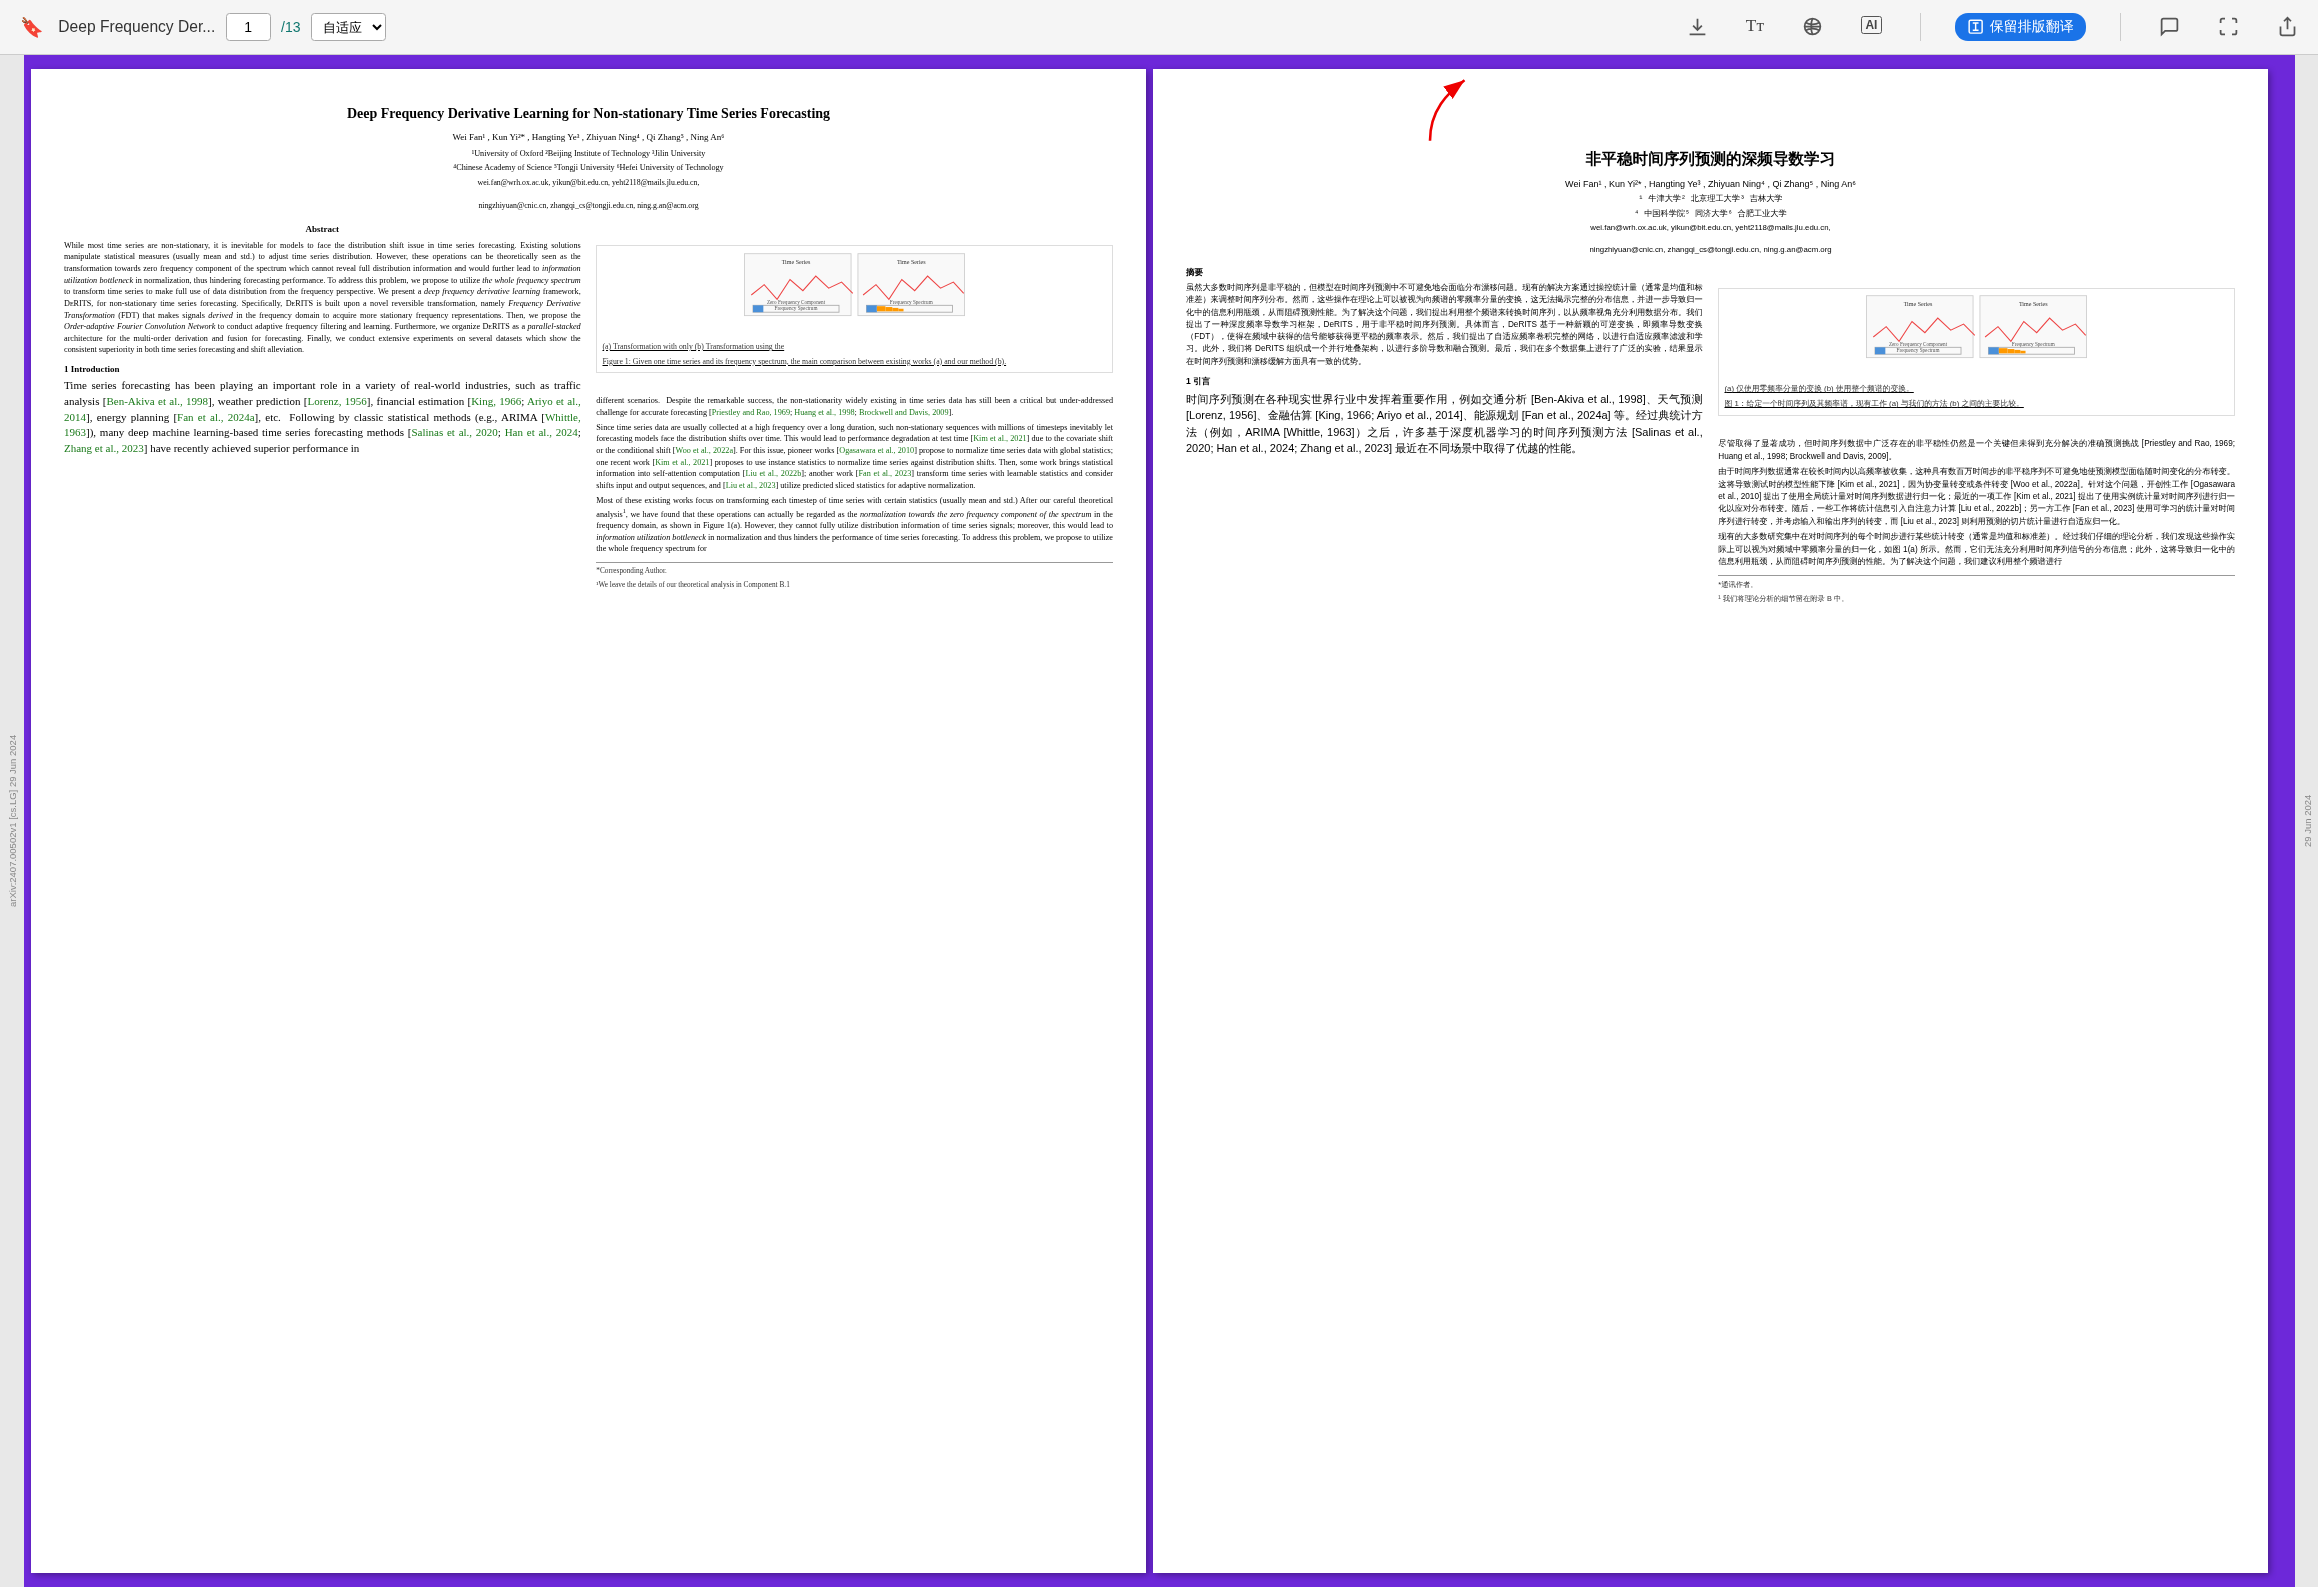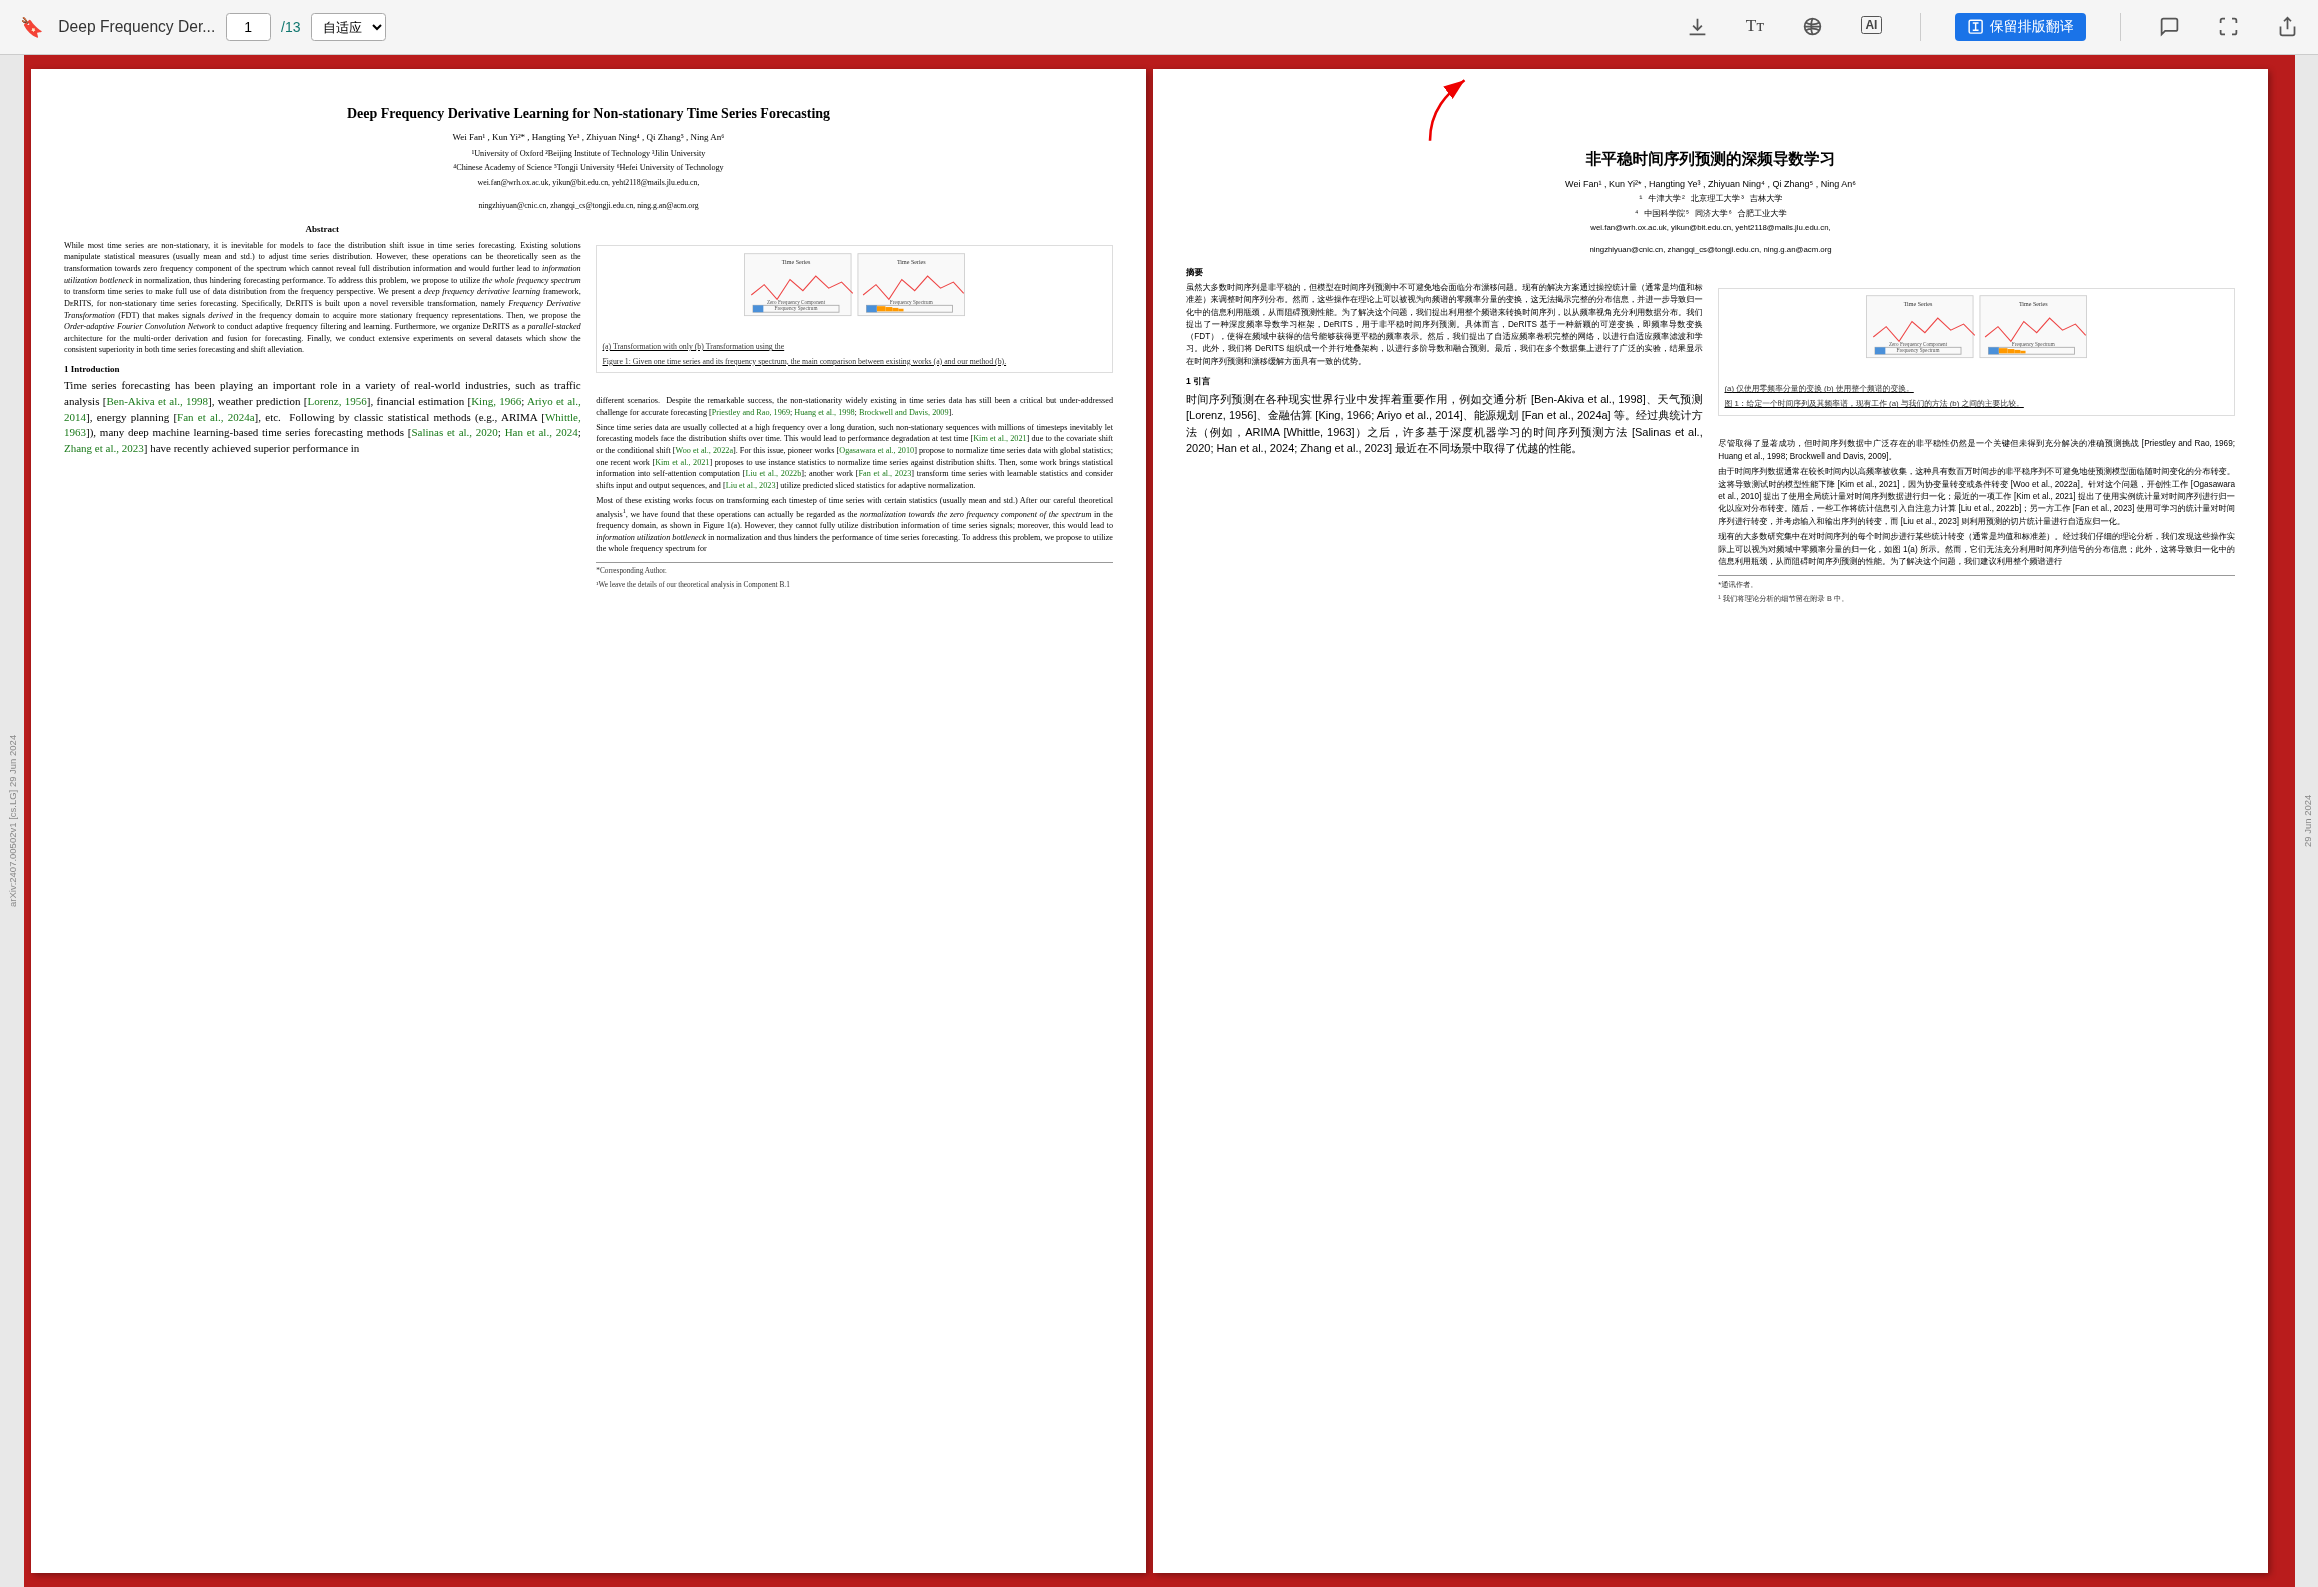--- a/index.html
+++ b/index.html
@@ -75,21 +75,21 @@
       display: flex;
       align-items: center;
       justify-content: center;
       padding: 3.5px;
       border-radius: 3.5px;
     }
     .toolbar-translate-btn {
       background: #1a73e8;
       color: white;
       border: none;
-      border-radius: 4px;
+      border-radius: 13px;
       padding: 5.2px 12px;
       font-size: 14px;
       font-family: Arial, sans-serif;
       cursor: pointer;
       display: flex;
       align-items: center;
       gap: 5.2px;
     }
 
     
@@ -114,21 +114,21 @@
       flex-shrink: 0;
     }
 
     
     #pages-container {
       flex: 1;
       display: flex;
       gap: 7px;
       padding: 14px 7px;
       overflow: hidden;
-      background: #b91c1c;
+      background: #6d28d9;
     }
 
     
     .pdf-page {
       background: white;
       flex: 1;
       overflow: hidden;
       position: relative;
       box-shadow: 1.7px 1.7px 7px rgba(0,0,0,0.4);
       padding: 35px 33px 26px 33px;

